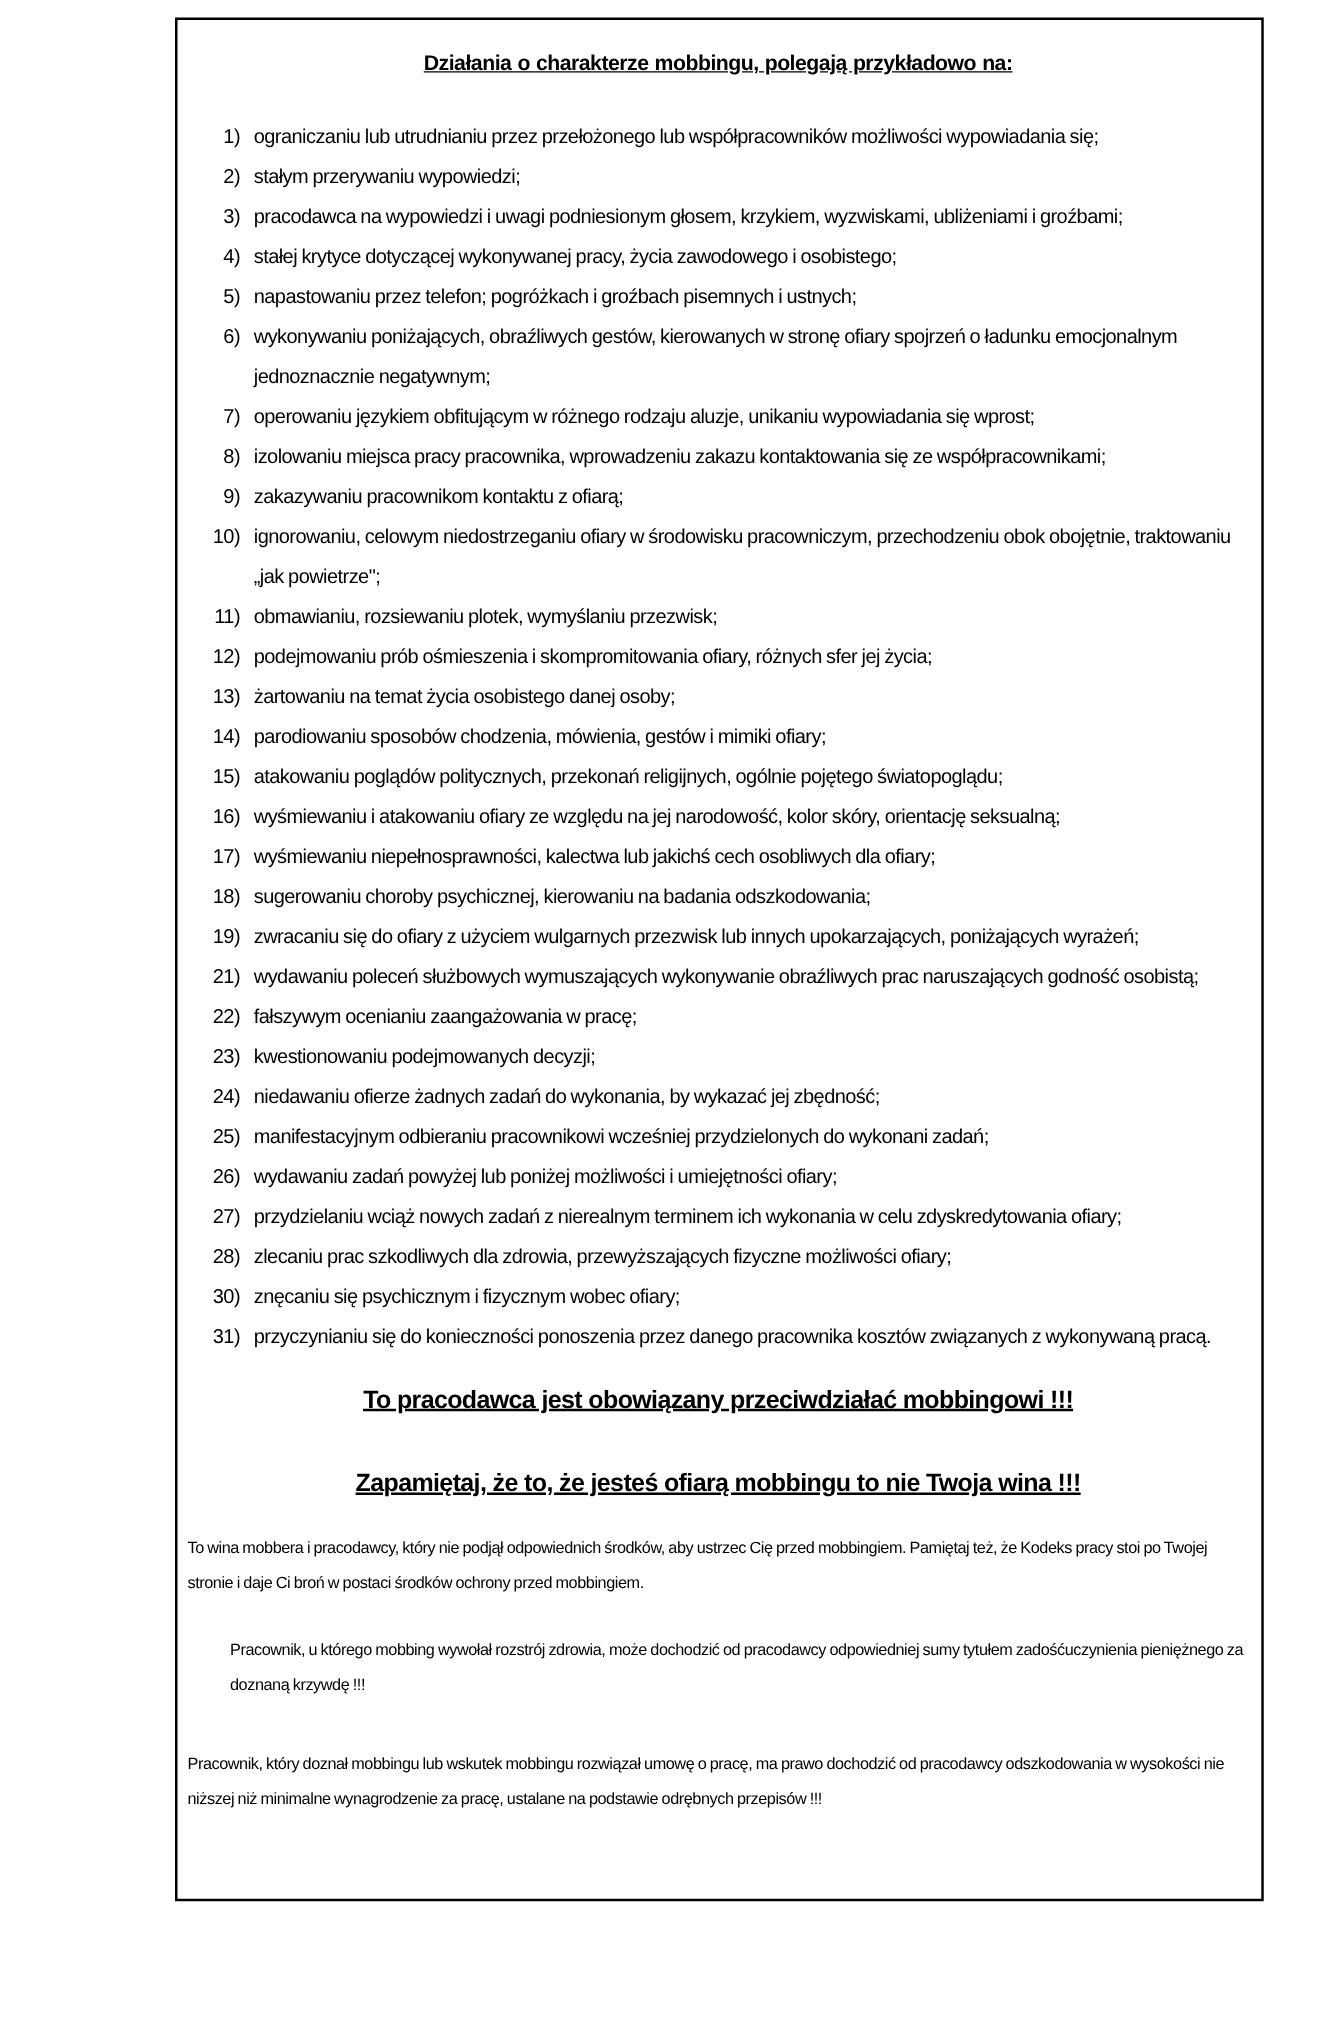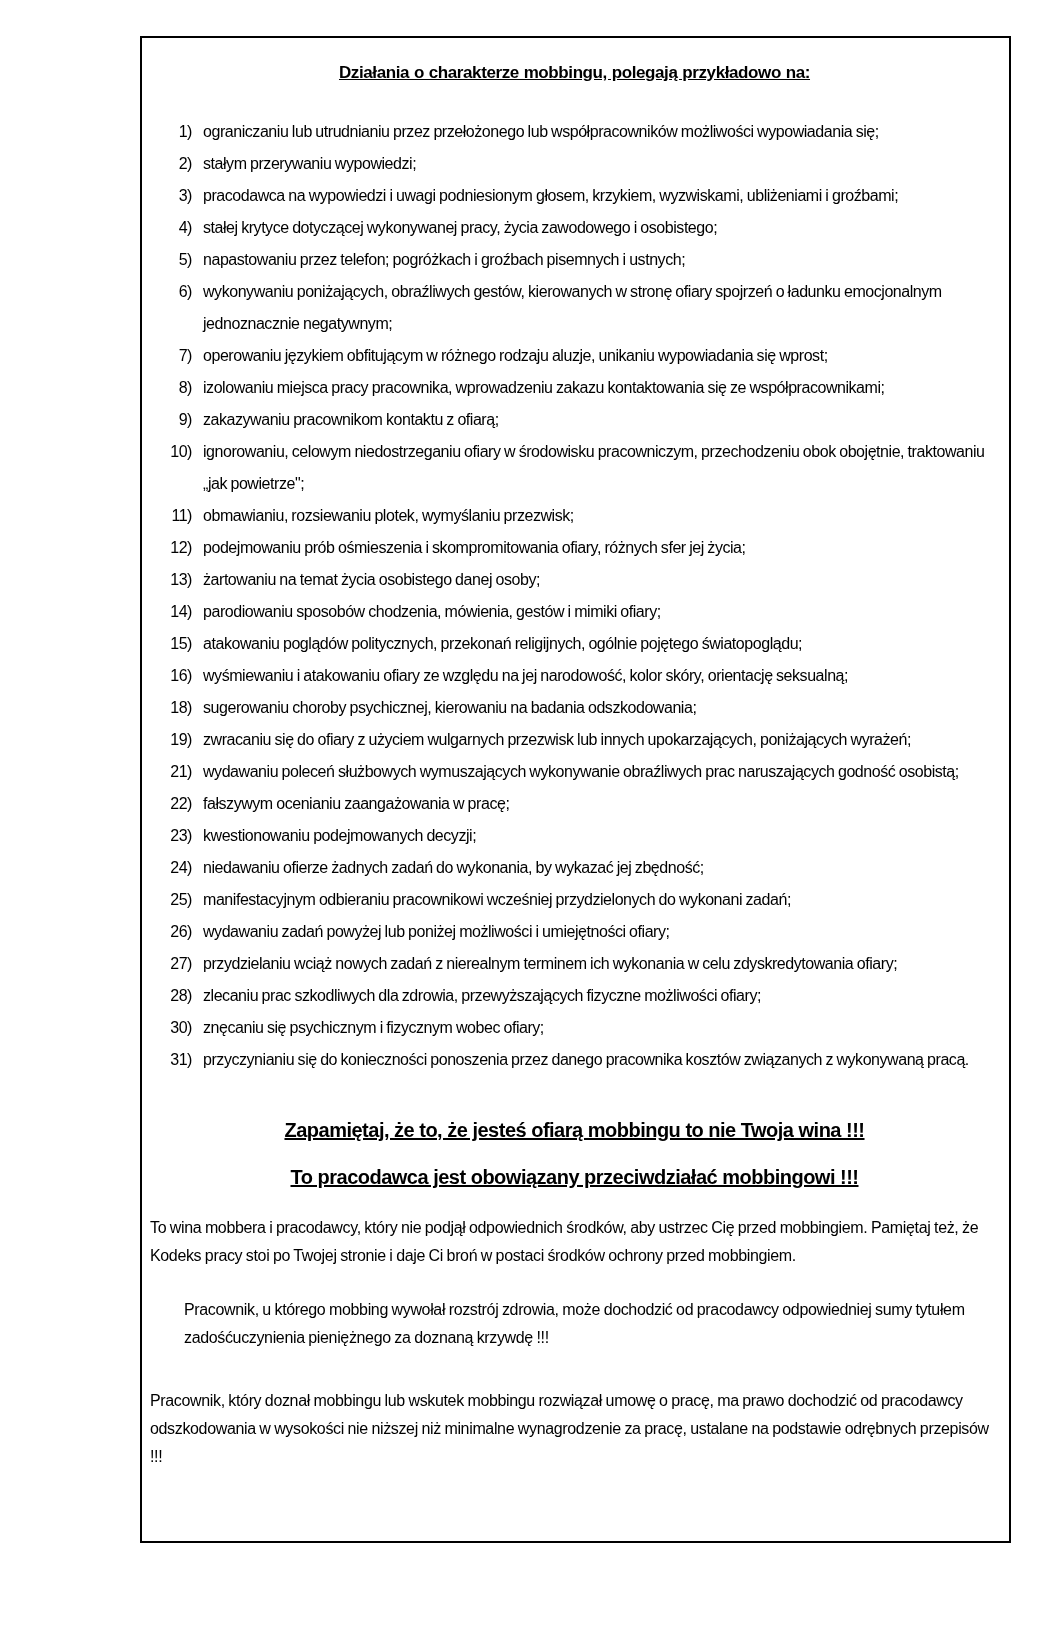--- a/index.html
+++ b/index.html
@@ -12,21 +12,21 @@
   .page {
     position: relative;
     width: 1056px;
     height: 1632px;
     background: #ffffff;
     overflow: hidden;
   }
   .doc-frame {
     position: absolute;
     left: 140px;
-    top: 36px;
+    top: 14px;
     width: 871px;
     height: 1507px;
     border: 2px solid #000000;
     box-sizing: border-box;
     padding: 24px 8px 0 6px;
     background: #ffffff;
   }
   .doc-title {
     margin: 0;
     text-align: center;
@@ -69,21 +69,21 @@
     line-height: 25px;
   }
   .banner.first {
     margin-top: 42px;
   }
   .banner.second {
     margin-top: 22px;
   }
   .doc-par {
     margin: 0 2px;
-    font-size: 16px;
+    font-size: 13px;
     line-height: 28px;
     letter-spacing: -0.35px;
     word-spacing: -0.5px;
   }
   .doc-par.p1 { margin-top: 24px; }
   .doc-par.p2 { margin-top: 26px; margin-left: 36px; }
   .doc-par.p3 { margin-top: 35px; }
 </style>
 </head>
 <body>
@@ -167,20 +167,24 @@
   <li>
     <span class="num">15)</span>
     <span class="txt">atakowaniu poglądów politycznych, przekonań religijnych, ogólnie pojętego światopoglądu;</span>
   </li>
 
   <li>
     <span class="num">16)</span>
     <span class="txt">wyśmiewaniu i atakowaniu ofiary ze względu na jej narodowość, kolor skóry, orientację seksualną;</span>
   </li>
 
+  <li>
+    <span class="num">17)</span>
+    <span class="txt">wyśmiewaniu niepełnosprawności, kalectwa lub jakichś cech osobliwych dla ofiary;</span>
+  </li>
 
   <li>
     <span class="num">18)</span>
     <span class="txt">sugerowaniu choroby psychicznej, kierowaniu na badania odszkodowania;</span>
   </li>
 
   <li>
     <span class="num">19)</span>
     <span class="txt">zwracaniu się do ofiary z użyciem wulgarnych przezwisk lub innych upokarzających, poniżających wyrażeń;</span>
   </li>
@@ -231,23 +235,23 @@
     <span class="num">30)</span>
     <span class="txt">znęcaniu się psychicznym i fizycznym wobec ofiary;</span>
   </li>
 
   <li>
     <span class="num">31)</span>
     <span class="txt">przyczynianiu się do konieczności ponoszenia przez danego pracownika kosztów związanych z wykonywaną pracą.</span>
   </li>
 </ol>
 
+    <h2 class="banner second">To pracodawca jest obowiązany przeciwdziałać mobbingowi !!!</h2>
+
     <h2 class="banner first">Zapamiętaj, że to, że jesteś ofiarą mobbingu to nie Twoja wina !!!</h2>
-
-    <h2 class="banner second">To pracodawca jest obowiązany przeciwdziałać mobbingowi !!!</h2>
 
     <p class="doc-par p1">To wina mobbera i pracodawcy, który nie podjął odpowiednich środków, aby ustrzec Cię przed mobbingiem. Pamiętaj też, że Kodeks pracy stoi po Twojej stronie i daje Ci broń w postaci środków ochrony przed mobbingiem.</p>
 
     <p class="doc-par p2">Pracownik, u którego mobbing wywołał rozstrój zdrowia, może dochodzić od pracodawcy odpowiedniej sumy tytułem zadośćuczynienia pieniężnego za doznaną krzywdę !!!</p>
 
     <p class="doc-par p3">Pracownik, który doznał mobbingu lub wskutek mobbingu rozwiązał umowę o pracę, ma prawo dochodzić od pracodawcy odszkodowania w wysokości nie niższej niż minimalne wynagrodzenie za pracę, ustalane na podstawie odrębnych przepisów !!!</p>
 
   </div>
 </div>
 

